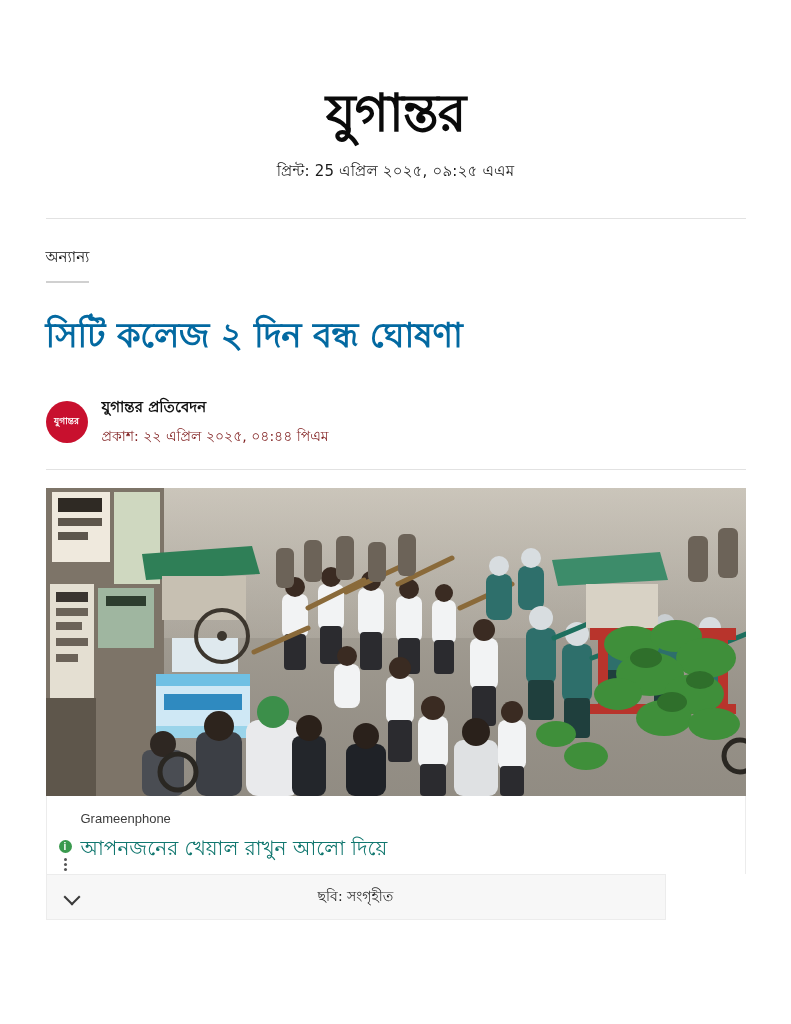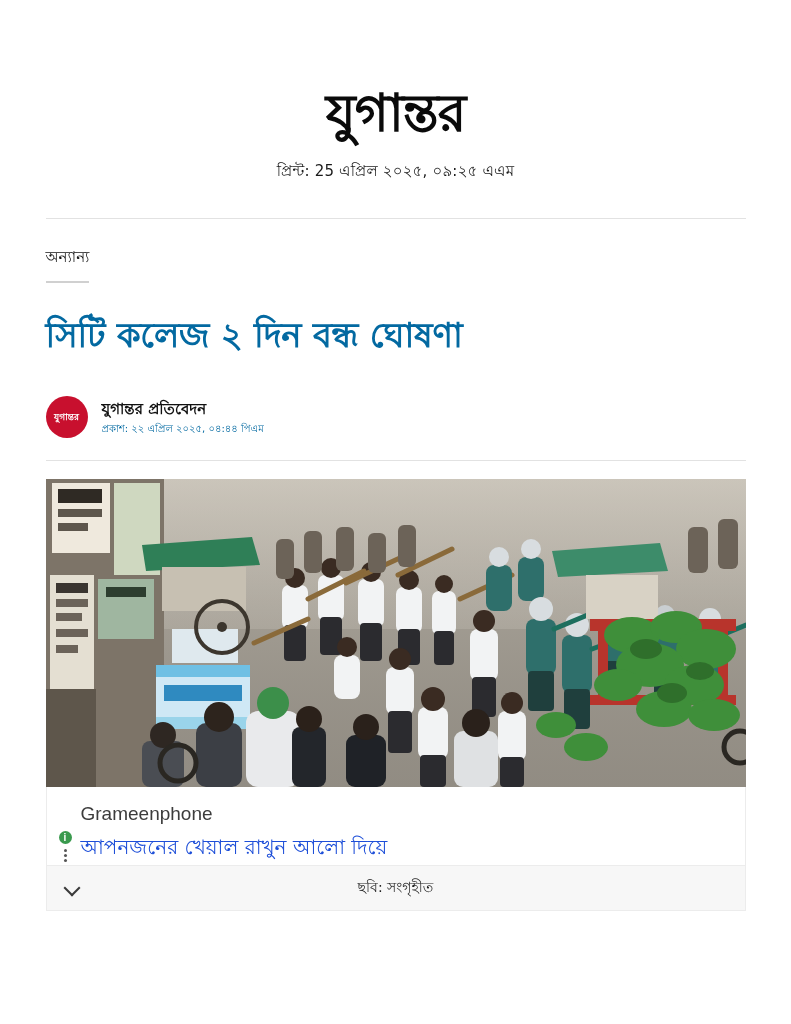--- a/index.html
+++ b/index.html
@@ -107,24 +107,24 @@
   }
   .byline-name {
     font-family: "DejaVu Sans", "Liberation Sans", sans-serif;
     font-size: 15px;
     font-weight: bold;
     color: #111111;
     line-height: 1.5;
   }
   .byline-date {
     font-family: "DejaVu Sans", "Liberation Sans", sans-serif;
-    font-size: 10px;
-    color: #0369a1;
+    font-size: 14px;
+    color: #7f1d1d;
     line-height: 1.6;
-    margin-top: 0;
+    margin-top: 6px;
   }
 
   .byline-divider {
     margin-top: 22px;
     width: 700px;
     height: 1px;
     background: #e2e2e2;
   }
 
   
@@ -147,28 +147,28 @@
     width: 700px;
     height: 78px;
     background: #ffffff;
     border-left: 1px solid #ececec;
     border-right: 1px solid #ececec;
     box-sizing: border-box;
     padding: 14px 0 0 34px;
   }
   .ad-brand {
     font-family: "Liberation Sans", sans-serif;
-    font-size: 19px;
+    font-size: 13px;
     color: #3c3c3c;
     line-height: 1.4;
   }
   .ad-text {
     font-family: "DejaVu Sans", "Liberation Sans", sans-serif;
     font-size: 20px;
-    color: #1d4ed8;
+    color: #0f766e;
     margin-top: 6px;
     line-height: 1.3;
   }
   .ad-info-icon {
     position: absolute;
     left: 12px;
     top: 44px;
     width: 13px;
     height: 13px;
     border-radius: 50%;
@@ -187,21 +187,21 @@
     width: 3px;
     height: 3px;
     border-radius: 50%;
     background: #555;
     box-shadow: 0 5px 0 0 #555, 0 10px 0 0 #555;
   }
 
   
   .caption-bar {
     position: relative;
-    width: 700px;
+    width: 620px;
     height: 46px;
     background: #f7f7f7;
     border: 1px solid #ececec;
     box-sizing: border-box;
     display: flex;
     align-items: center;
     justify-content: center;
   }
   .caption-text {
     font-family: "DejaVu Sans", "Liberation Sans", sans-serif;

